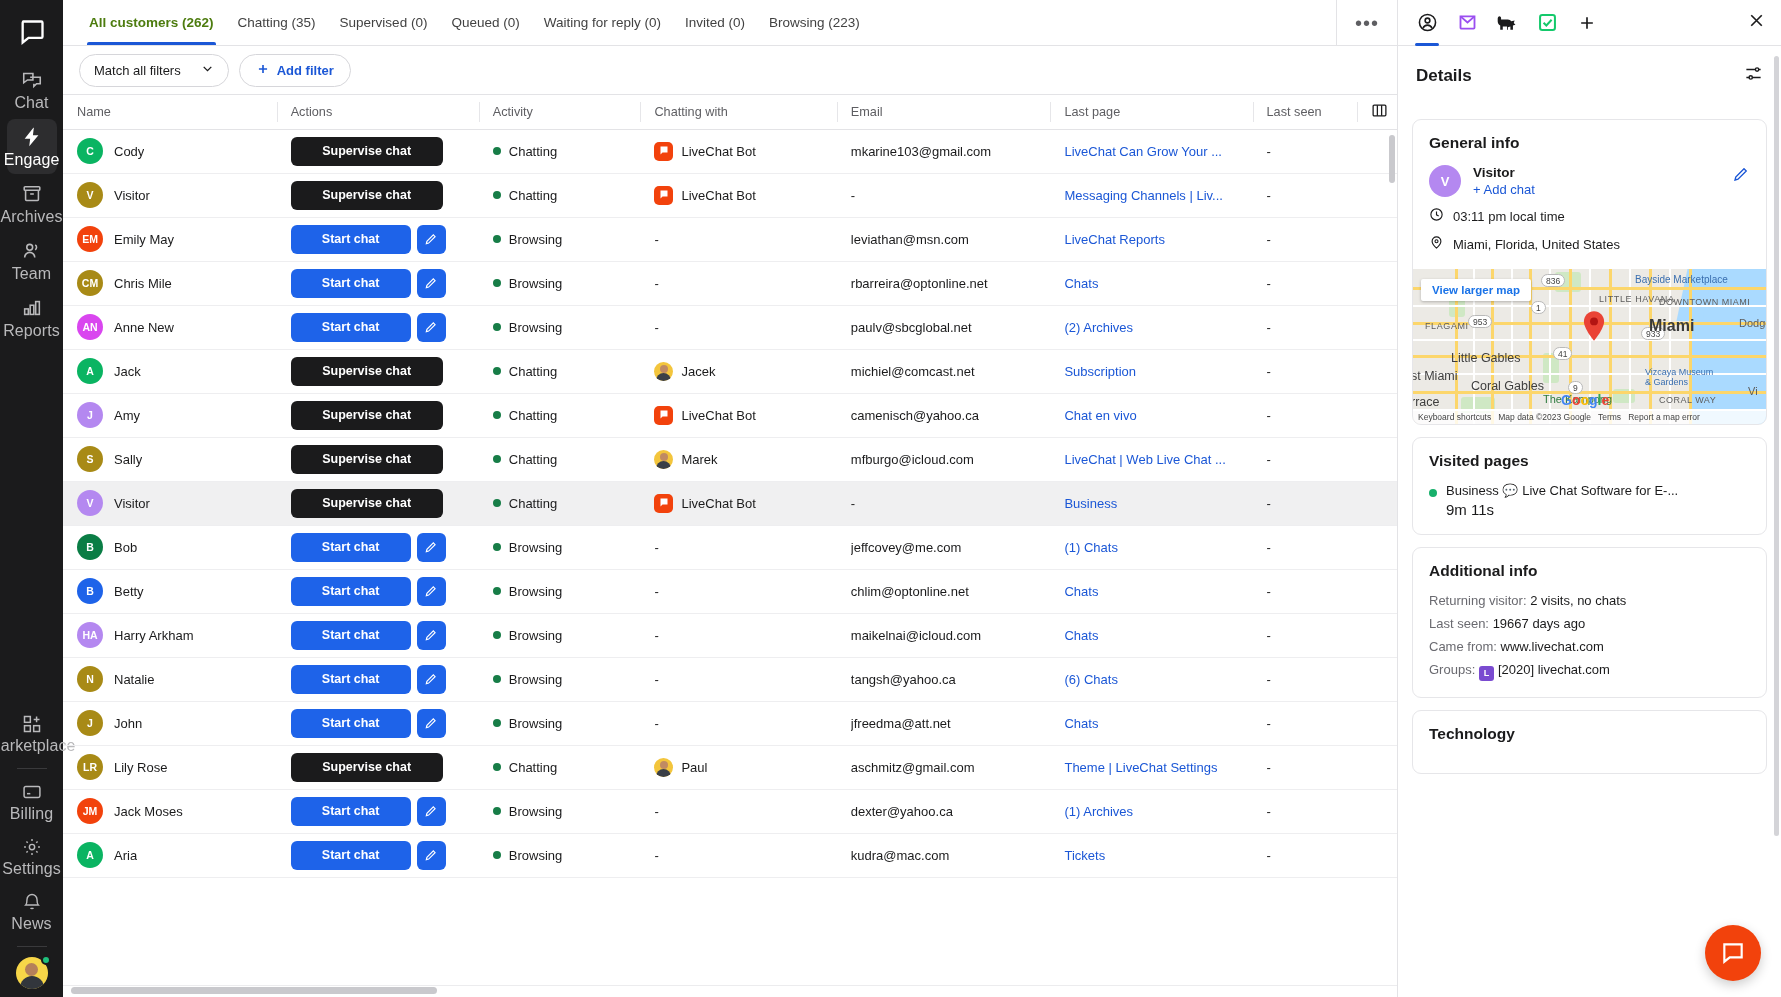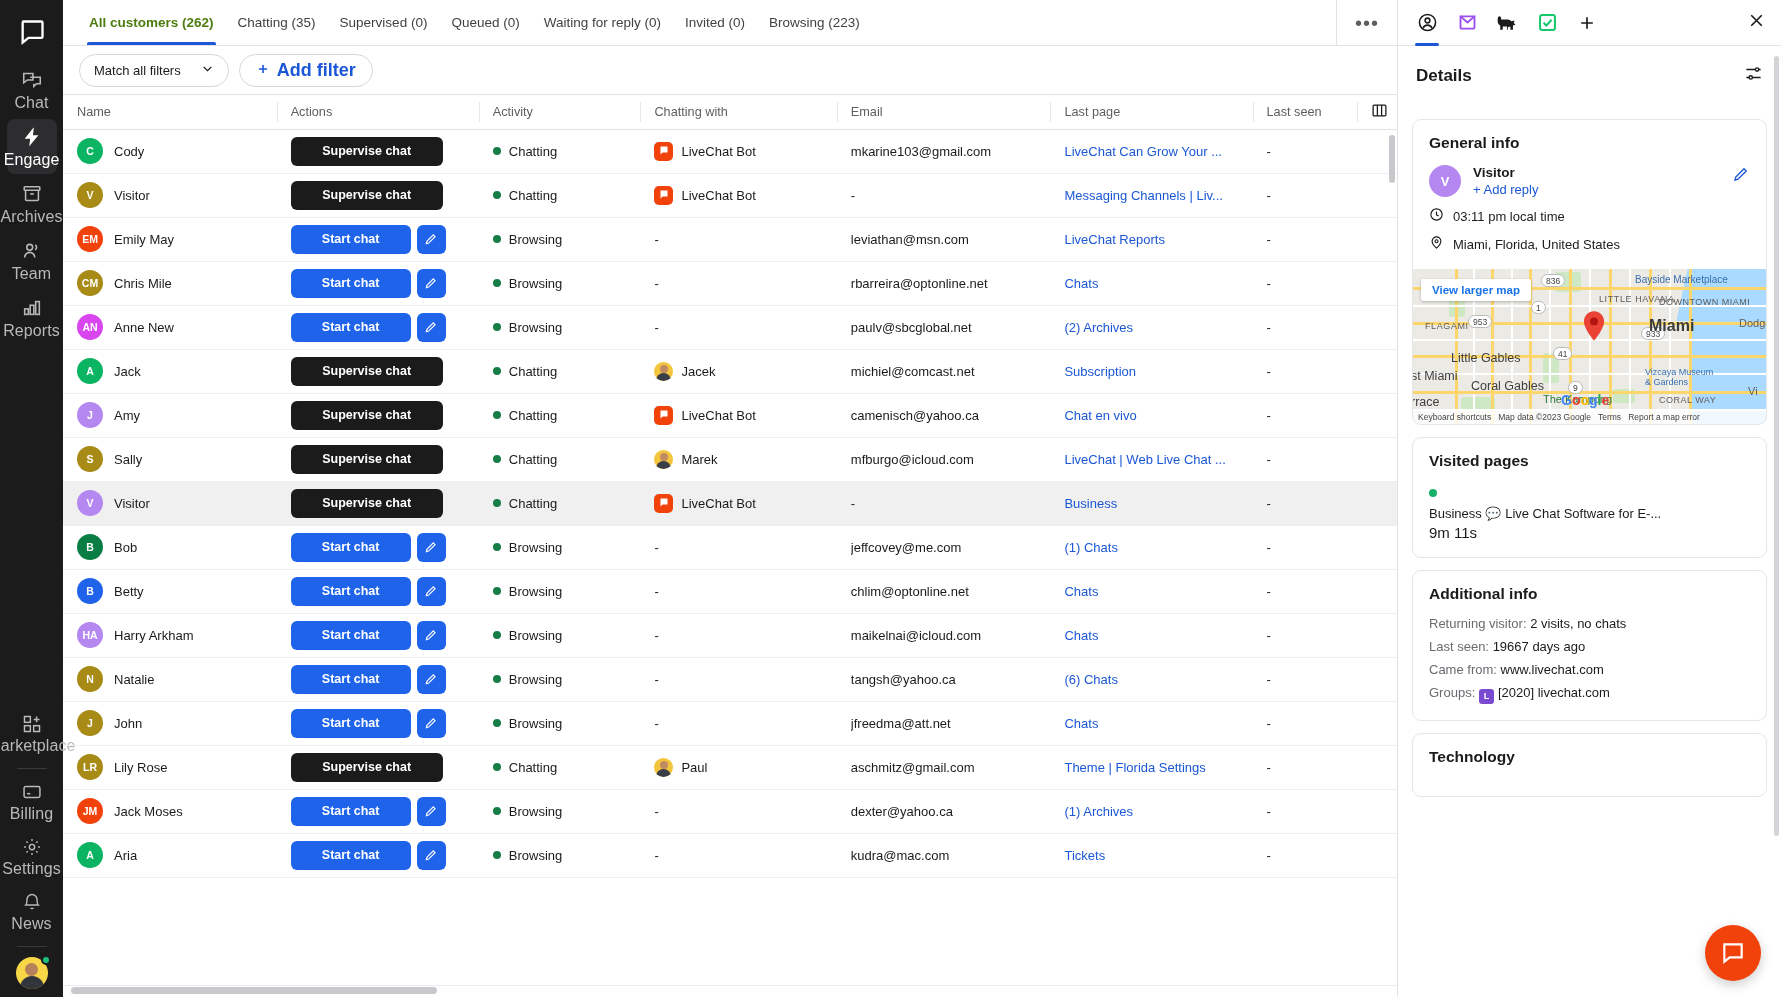--- a/index.html
+++ b/index.html
@@ -65,21 +65,21 @@
   .filterbar { height: 49px; display:flex; align-items:center; gap:10px;
                padding: 0 16px; border-bottom: 1px solid #e3e3e6; }
   .sel-btn {
     height: 33px; border: 1px solid #d6d6da; border-radius: 17px;
     display:flex; align-items:center; gap:20px; padding: 0 14px;
     font-size: 13px; color: #1b1b1c; background:#fff; cursor:pointer;
   }
   .add-filter {
     height: 33px; border: 1px solid #d6d6da; border-radius: 17px;
     display:flex; align-items:center; gap:7px; padding: 11px 16px;
-    font-size: 18px; color: #1b57d6; font-weight:bold; background:#fff; cursor:pointer;
+    font-size: 13px; color: #1b57d6; font-weight:bold; background:#fff; cursor:pointer;
   }
 
   
   .tablewrap { flex: 1 1 auto; overflow: hidden; position: relative; }
   table.grid { width: 100%; border-collapse: collapse; table-layout: fixed; }
   .grid th {
     text-align: left; font-size: 12.7px; font-weight: normal; color: #5e5e62;
     height: 34px; padding: 0 0 0 14px; border-bottom: 1px solid #e3e3e6;
     background:#fff; position:relative;
   }
@@ -178,21 +178,21 @@
   .pin { position:absolute; left:170px; top:42px; width:22px; height:30px; }
   .maplogo { position:absolute; left:148px; bottom:16px; font-size:14px; font-weight:bold; }
   .maplogo span:nth-child(1){color:#4285f4;} .maplogo span:nth-child(2){color:#ea4335;}
   .maplogo span:nth-child(3){color:#fbbc05;} .maplogo span:nth-child(4){color:#4285f4;}
   .maplogo span:nth-child(5){color:#34a853;} .maplogo span:nth-child(6){color:#ea4335;}
   .mapbar { position:absolute; left:0; right:0; bottom:0; height:14px;
             background:rgba(255,255,255,.82); display:flex; align-items:center;
             font-size:8.5px; color:#444; gap:7px; padding: 0 5px; }
   .kv { font-size:13px; color:#1b1b1c; margin-top:2px; }
   .kv .k { color:#6a6a70; }
-  .vp-item { display:flex; align-items:flex-start; gap:9px;flex-direction:column; }
+  .vp-item { display:flex; align-items:flex-start; gap:9px; }
   .vp-dot { width:8px;height:8px;border-radius:50%;background:#17b06b;margin-top:6px;flex:0 0 8px;}
   .vp-text { font-size:13px; overflow:hidden; }
   .vp-sub { font-size:15px; color:#1b1b1c; margin-top:3px; }
   .grp-badge { display:inline-flex; align-items:center; justify-content:center;
                width:15px;height:15px;border-radius:3px;background:#7a4bd0;color:#fff;
                font-size:9px;font-weight:bold;vertical-align:-2px;margin-right:4px;}
   .fab { position:absolute; right:20px; bottom:16px; width:56px; height:56px;
          border-radius:50%; background:#f2420c; display:flex; align-items:center;
          justify-content:center; box-shadow:0 4px 12px rgba(0,0,0,.2); cursor:pointer; }
   .rscroll { position:absolute; right:2px; top:56px; width:5px; height:780px;
@@ -883,21 +883,21 @@
                     <span class="h"></span>
                     <span class="b"></span>
                   </span>
                   <span>Paul</span>
                 </div>
               </td>
               <td>
                 <span class="truncate">aschmitz@gmail.com</span>
               </td>
               <td>
-                <span class="truncate link">Theme | Florida Settings</span>
+                <span class="truncate link">Theme | LiveChat Settings</span>
               </td>
               <td><span>-</span></td>
               <td></td>
             </tr>
             <tr class="row">
               <td>
                 <div class="namecell">
                   <span class="circ" style="background:#f2420c">JM</span>
                   <span class="truncate">Jack Moses</span>
                 </div>
@@ -1021,21 +1021,21 @@
 
     <div class="rbody">
 
       <div class="card">
         <div class="card-pad">
           <div class="card-h">General info</div>
           <div class="vis-row">
             <div class="vis-circ">V</div>
             <div>
               <div class="vis-name">Visitor</div>
-              <div class="vis-add">+ Add reply</div>
+              <div class="vis-add">+ Add chat</div>
             </div>
             <div class="edit-ico">
               <svg width="18" height="18" viewBox="0 0 24 24" fill="none" stroke="#1b57d6" stroke-width="1.8">
                 <path d="M4 20l4-1 11-11-3-3L5 16l-1 4z"></path>
               </svg>
             </div>
           </div>
           <div class="infoline">
             <span>
               <svg width="15" height="15" viewBox="0 0 24 24" fill="none" stroke="#1b1b1c" stroke-width="1.8">

